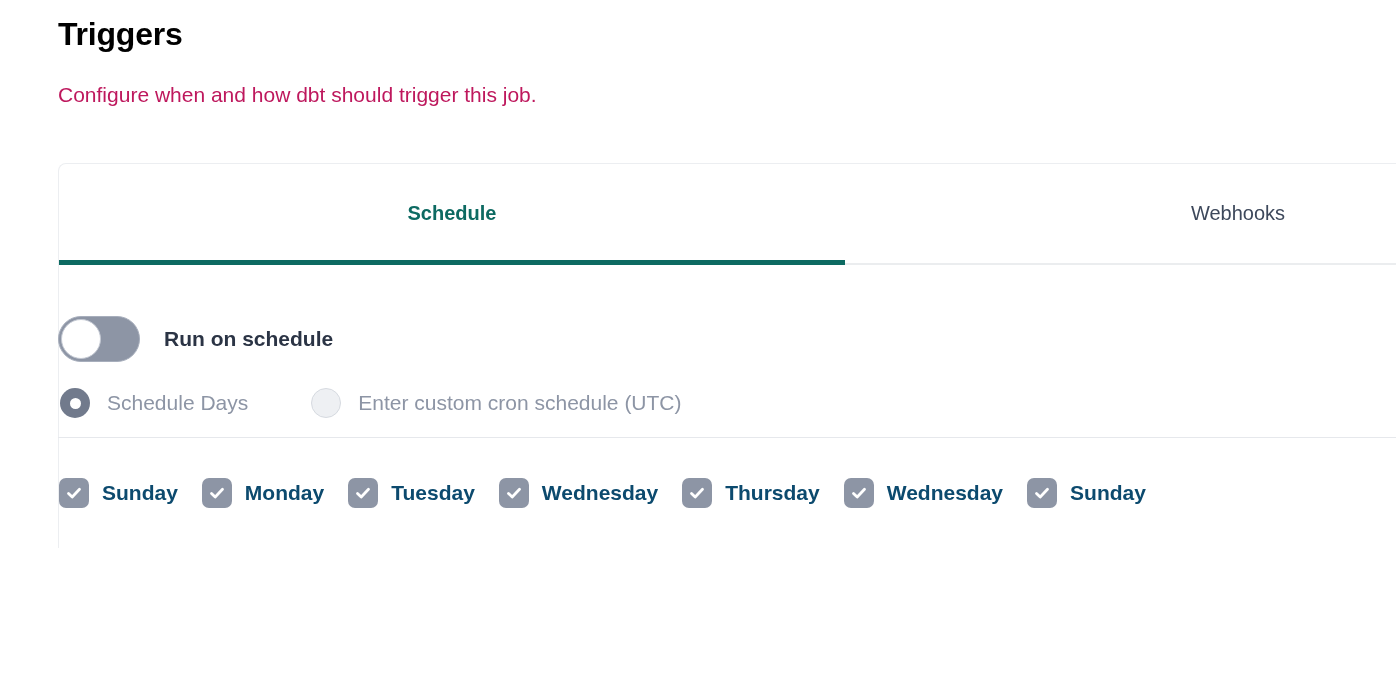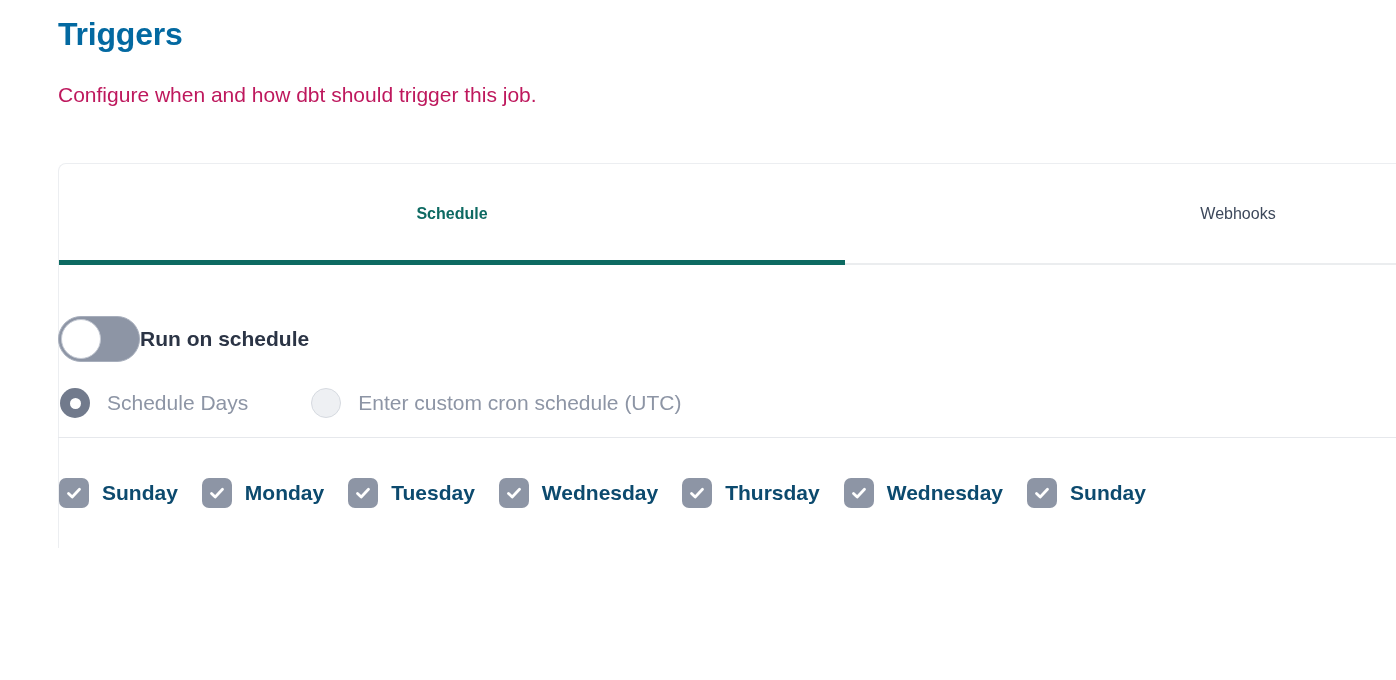--- a/index.html
+++ b/index.html
@@ -19,21 +19,21 @@
   
   .page-header {
     padding: 0;
   }
   .page-title {
     position: absolute;
     left: 58px;
     top: 12px;
     font-size: 32px;
     font-weight: bold;
-    color: #0369a1;
+    color: #000000;
     letter-spacing: -0.2px;
     line-height: 44px;
     margin: 0;
   }
   .page-subtitle {
     position: absolute;
     left: 58px;
     top: 80px;
     font-size: 21px;
     font-weight: normal;
@@ -62,21 +62,21 @@
     display: flex;
     height: 101px;
     border-bottom: 2px solid #ebedef;
     box-sizing: border-box;
   }
   .tab {
     flex: 0 0 786px;
     display: flex;
     align-items: center;
     justify-content: center;
-    font-size: 16px;
+    font-size: 20px;
     color: #3d485b;
     font-weight: normal;
     cursor: pointer;
     position: relative;
     box-sizing: border-box;
     user-select: none;
   }
   .tab.is-active {
     color: #0d6a62;
     font-weight: bold;
@@ -117,20 +117,21 @@
     left: 2px;
     top: 2px;
     width: 40px;
     height: 40px;
     border-radius: 50%;
     background: #ffffff;
     border: 1px solid #c4c9d3;
     box-sizing: border-box;
   }
   .toggle-label {
+    margin-left: 24px;
     font-size: 21px;
     font-weight: bold;
     color: #2b3445;
     white-space: nowrap;
   }
 
   
   .radio-row {
     display: flex;
     align-items: center;

